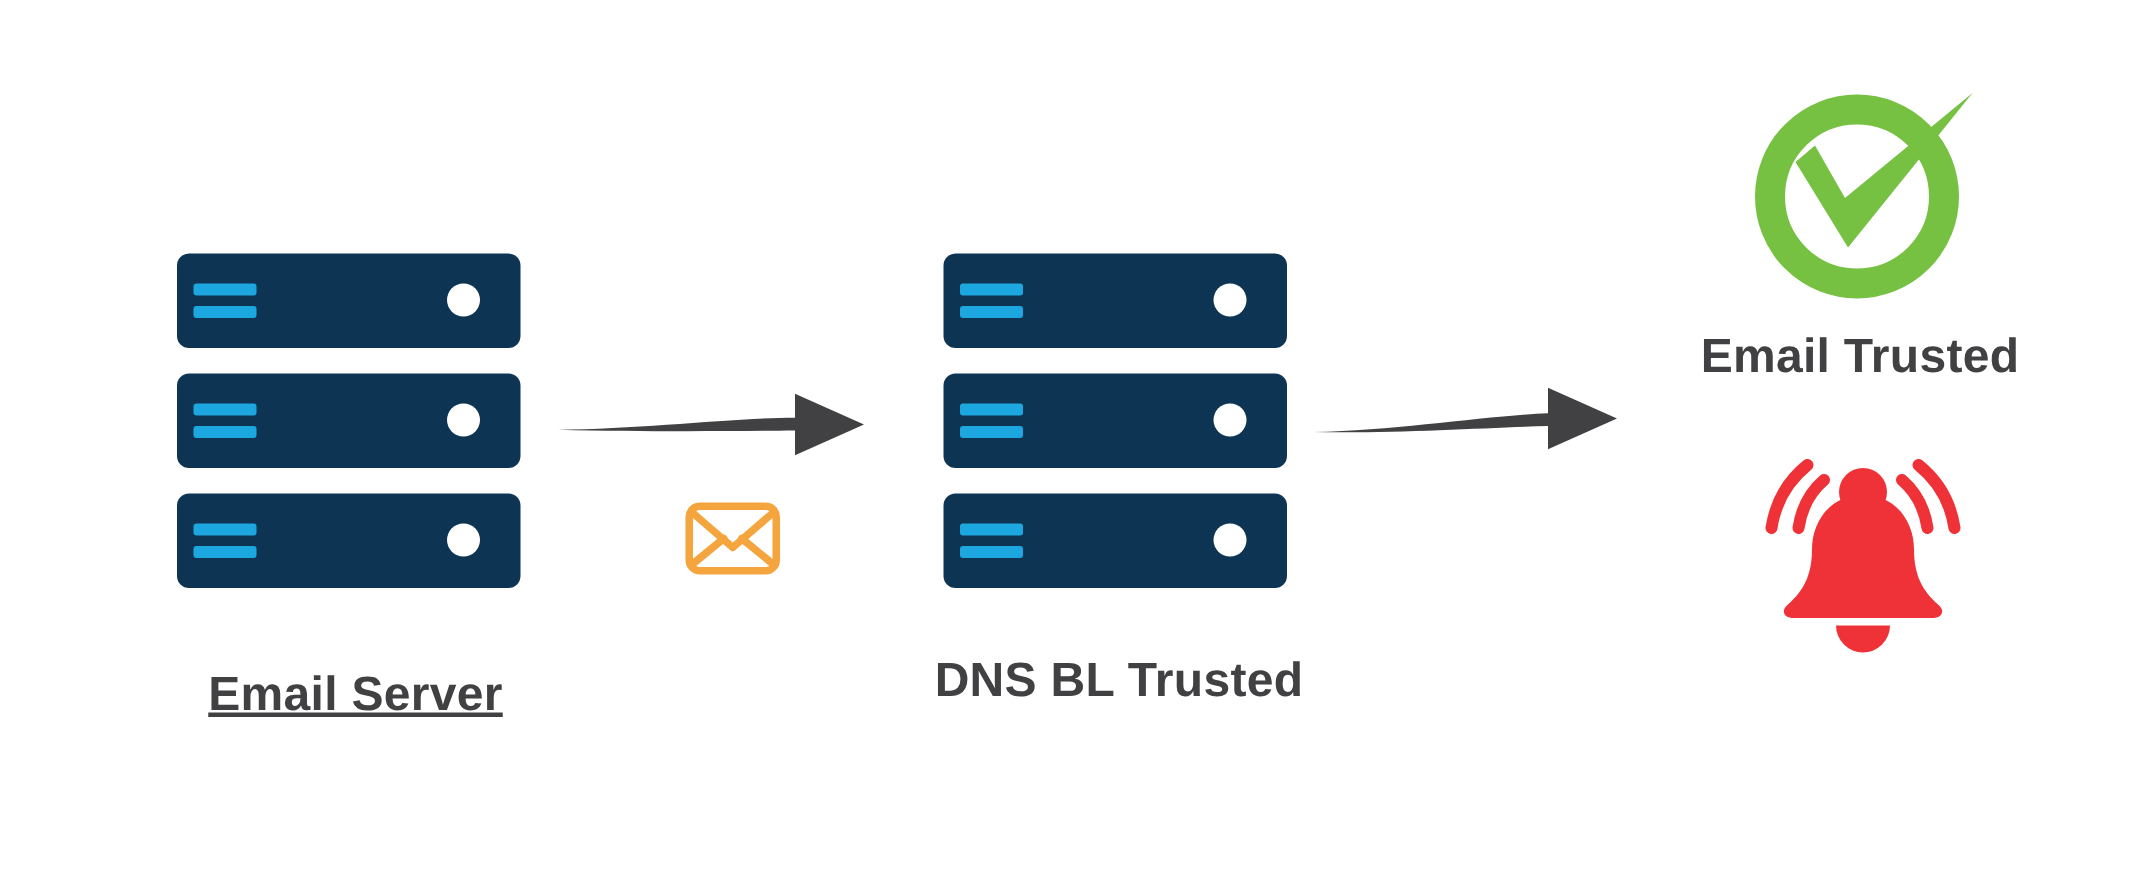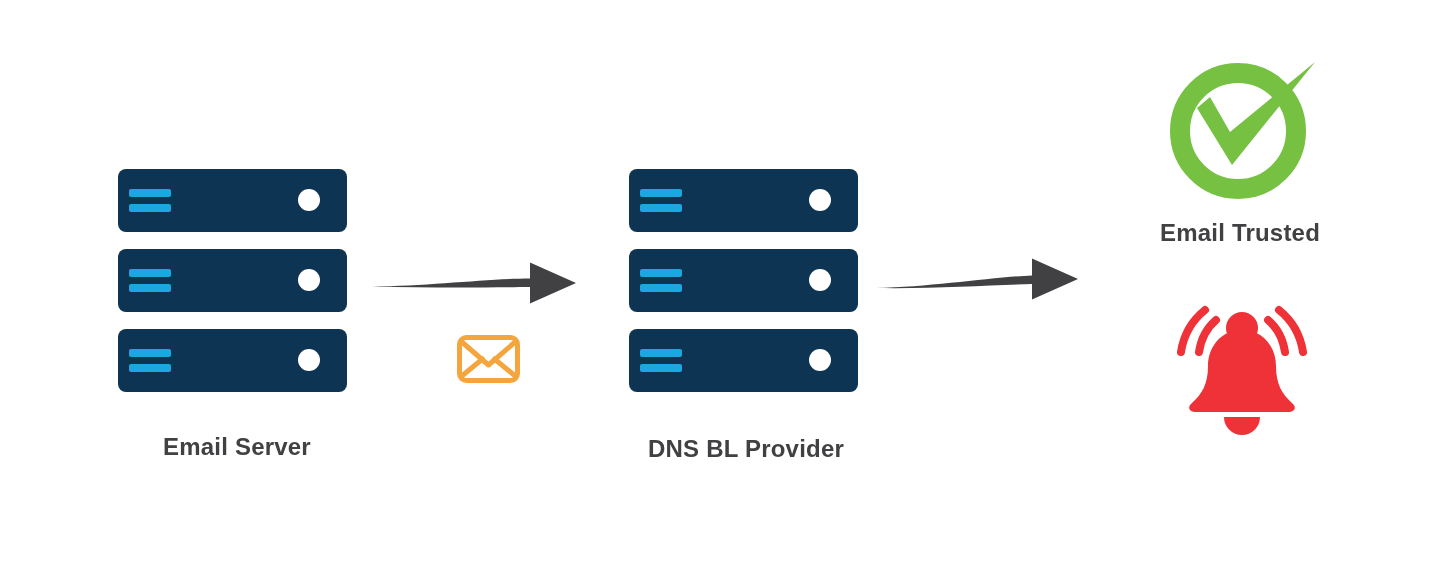--- a/index.html
+++ b/index.html
@@ -52,21 +52,21 @@
     height: 22px;
     border-radius: 50%;
     background: var(--server-led, #ffffff);
   }
 
   
   .diagram-label {
     position: absolute;
     transform: translateX(-50%);
     white-space: nowrap;
-    font-size: 24px;
+    font-size: 32px;
     font-weight: bold;
     letter-spacing: 0.2px;
     color: var(--label-text, #414042);
     line-height: 1;
   }
 
   
   .arrow-swoosh path { fill: var(--arrow, #414042); }
   .envelope-icon .stroke {
     stroke: var(--envelope, #F5A53E);
@@ -104,21 +104,21 @@
       <span class="server-line l1"></span>
       <span class="server-line l2"></span>
       <span class="server-led"></span>
     </div>
     <div class="server-bar">
       <span class="server-line l1"></span>
       <span class="server-line l2"></span>
       <span class="server-led"></span>
     </div>
   </div>
-  <div class="diagram-label" style="left:237px; top:435px;">Email Server</div>
+  <div class="diagram-label" style="left:237px; top:446px;text-decoration:underline;">Email Server</div>
 
   <svg class="abs arrow-swoosh" style="left:370px; top:258px;" width="208" height="50" viewBox="0 0 208 50">
     <path d="M 2 28.5 C 60 28, 120 20.5, 160 20.5 L 160 4.5 L 206 25 L 160 45.5 L 160 29 C 120 29.5, 60 30, 2 28.5 Z"></path>
   </svg>
 
   <svg class="abs envelope-icon" style="left:456px; top:334px;" width="65" height="50" viewBox="0 0 65 50">
     <rect class="stroke" x="3.5" y="3.5" width="58" height="43" rx="7"></rect>
     <path class="stroke" d="M 7 41 L 26.5 25"></path>
     <path class="stroke" d="M 58 41 L 38.5 25"></path>
     <path class="stroke" d="M 7 9 L 32.5 31 L 58 9"></path>
@@ -134,21 +134,21 @@
       <span class="server-line l1"></span>
       <span class="server-line l2"></span>
       <span class="server-led"></span>
     </div>
     <div class="server-bar">
       <span class="server-line l1"></span>
       <span class="server-line l2"></span>
       <span class="server-led"></span>
     </div>
   </div>
-  <div class="diagram-label" style="left:746px; top:437px;">DNS BL Provider</div>
+  <div class="diagram-label" style="left:746px; top:437px;">DNS BL Trusted</div>
 
   <svg class="abs arrow-swoosh" style="left:872px; top:254px;" width="208" height="50" viewBox="0 0 208 50">
     <path d="M 4 34 C 60 33, 120 23, 160 21.5 L 160 4.5 L 206 25 L 160 45.5 L 160 30 C 120 31, 60 35, 4 34 Z"></path>
   </svg>
 
   <svg class="abs check-icon" style="left:1160px; top:52px;" width="160" height="152" viewBox="0 0 160 152">
     <circle class="ring" cx="78" cy="79" r="58"></circle>
     <path class="mark" d="M 37 56 L 72 113 L 155 10 L 70 80 L 50 45 Z"></path>
   </svg>
   <div class="diagram-label" style="left:1240px; top:221px;">Email Trusted</div>

